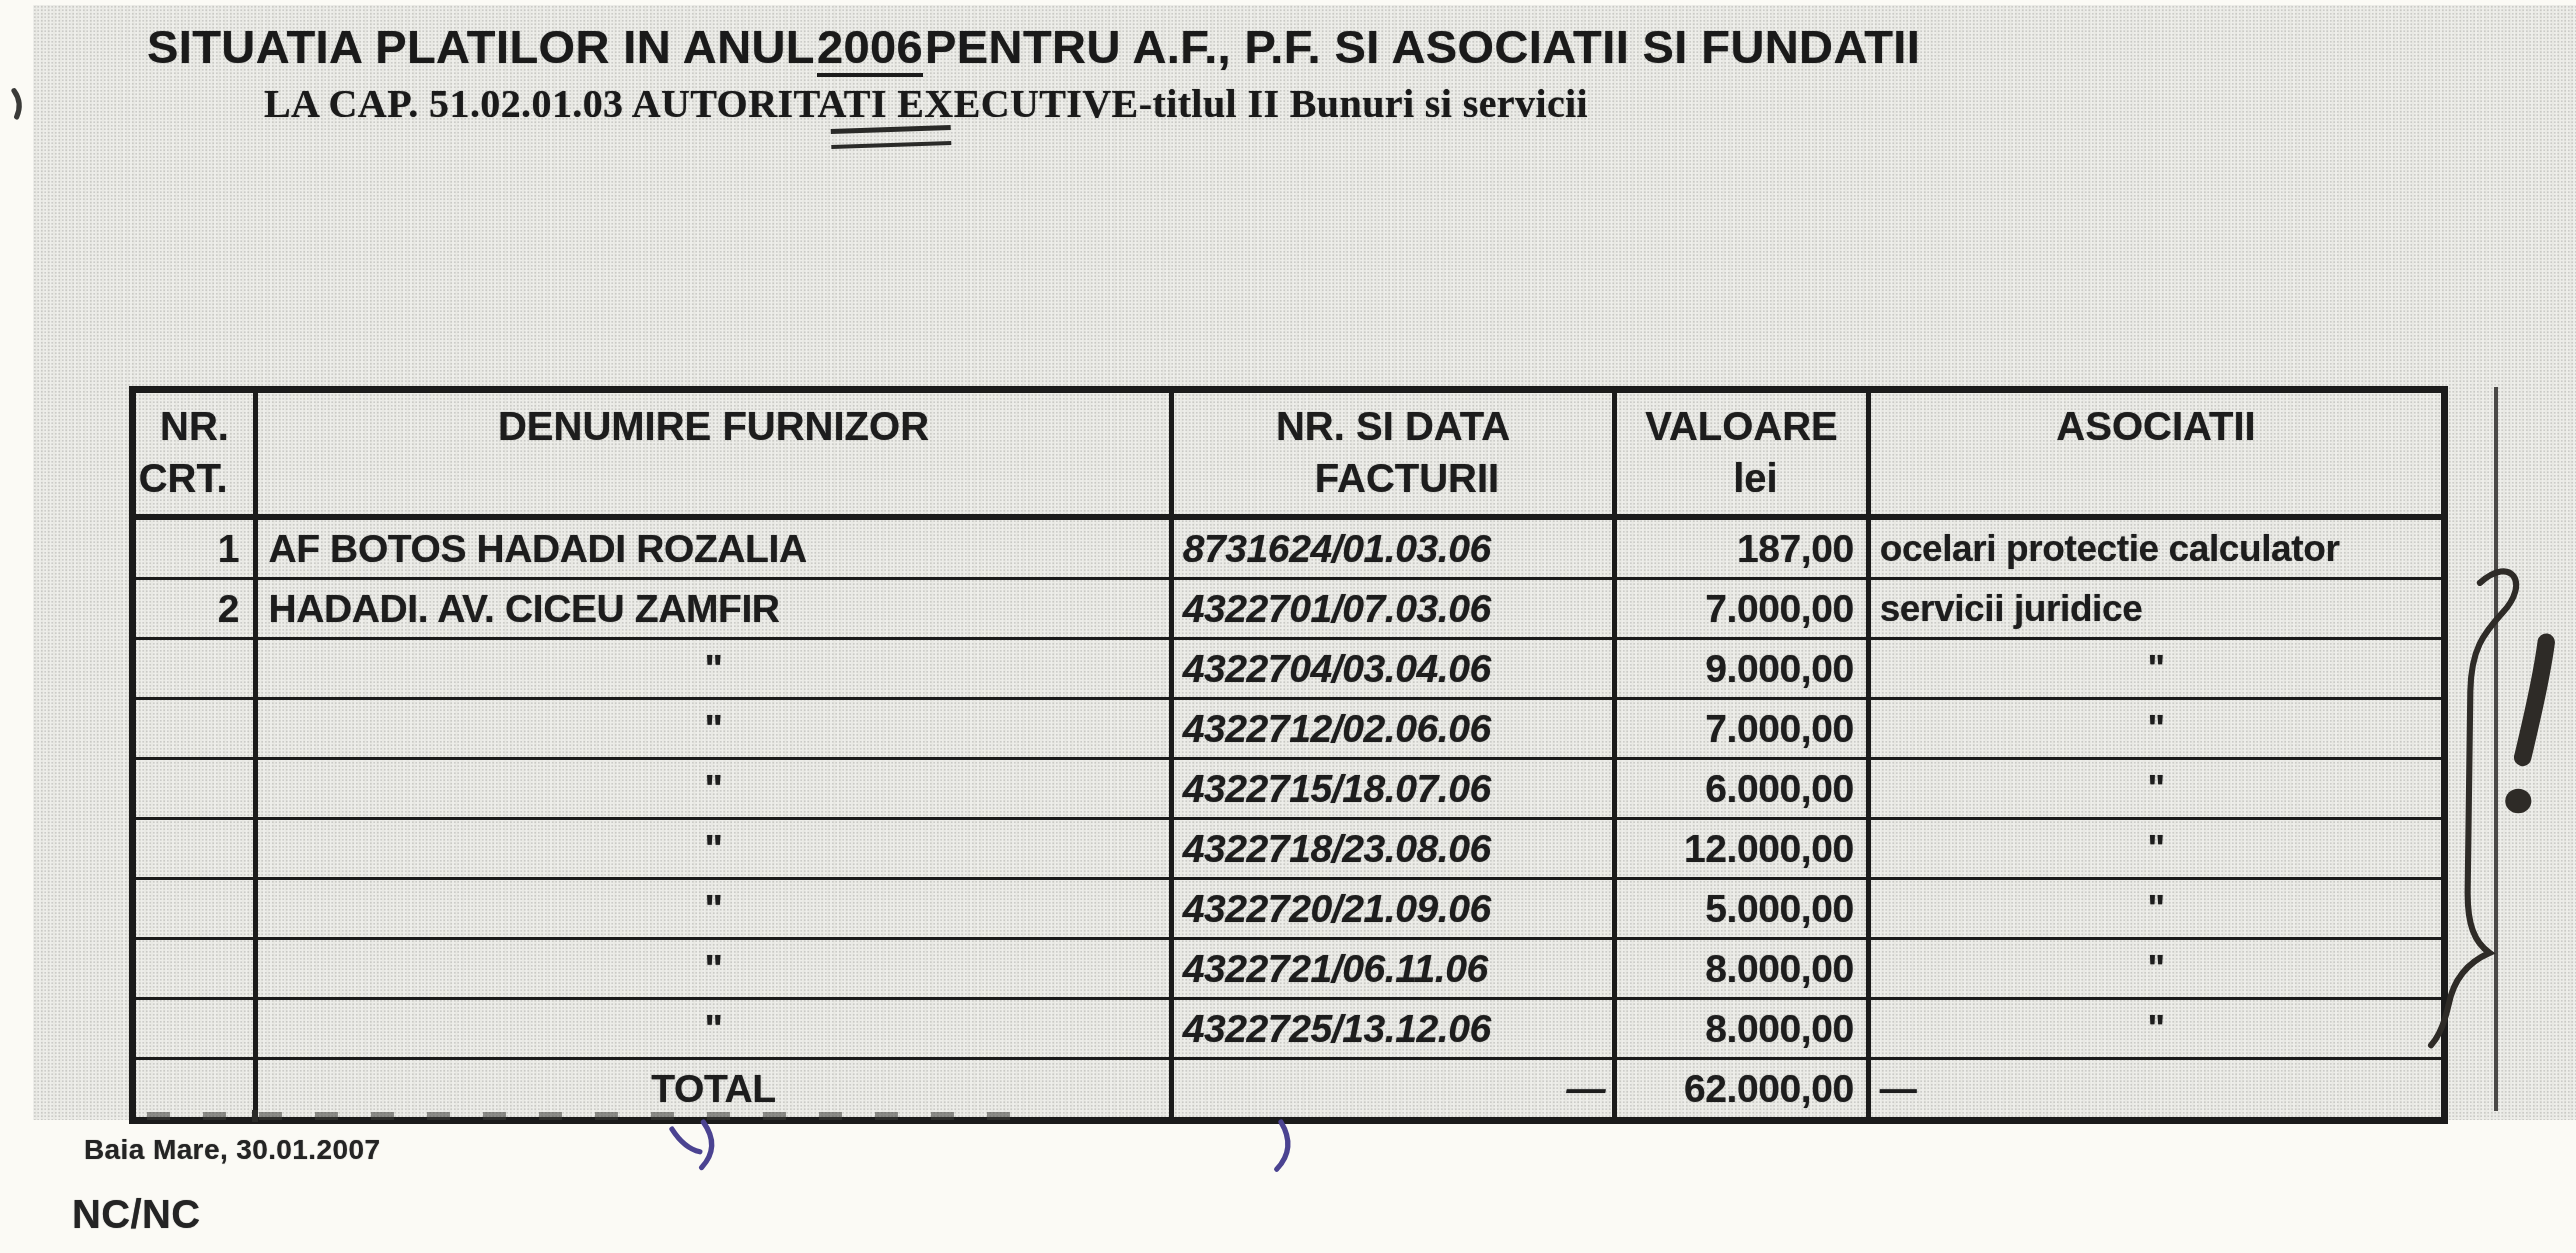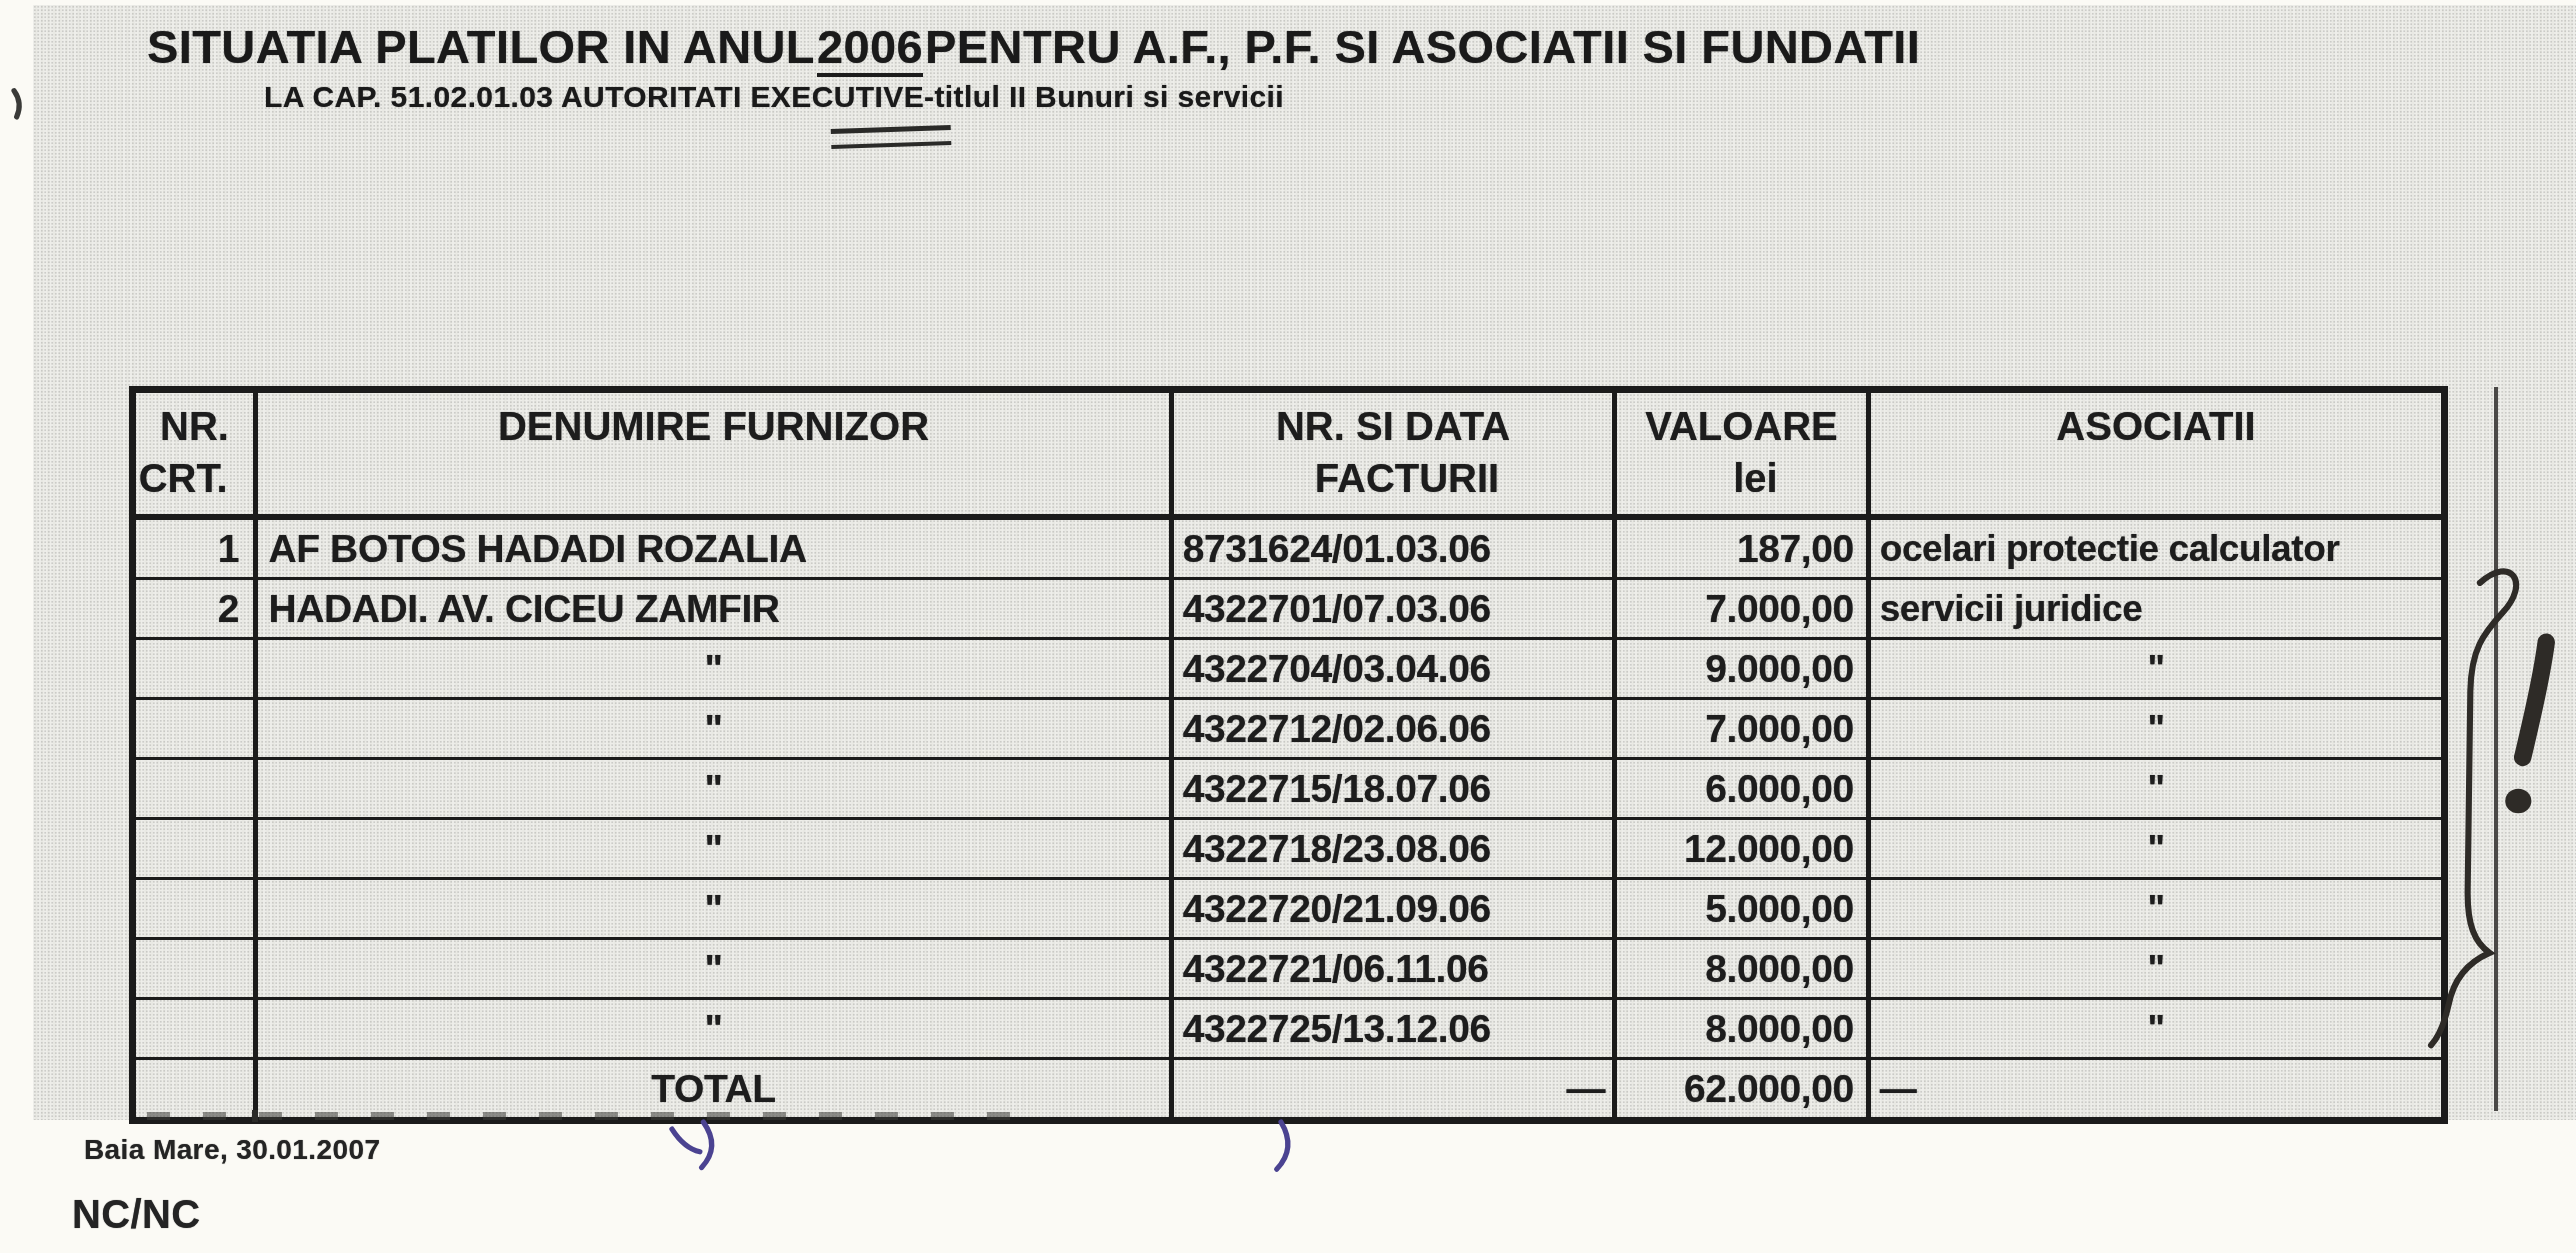--- a/index.html
+++ b/index.html
@@ -15,21 +15,21 @@
     background-color:#e9e9e4;
     background-image:
       radial-gradient(rgba(150,150,146,.38) 0.9px, transparent 1.1px),
       repeating-linear-gradient(90deg, rgba(255,255,255,.22) 0 1.7px, rgba(0,0,0,0) 1.7px 4.4px);
     background-size:3.5px 3.5px, 6.1px 6.1px;
   }
   .txt{position:absolute;font-weight:700;white-space:nowrap;
        text-shadow:0 0 1px rgba(15,15,15,.65);}
   
   .title-line1{left:147px;top:19px;font-size:47px;letter-spacing:0.4px;}
-  .title-line2{left:264px;top:80px;font-size:30px;letter-spacing:0.4px;}
+  .title-line2{left:264px;top:80px;font-size:40px;letter-spacing:0.4px;font-family:Liberation Serif, serif;}
   .year{border-bottom:4.4px solid #1c1c1c;margin:0 2px;}
   .year-underline2{position:absolute;left:831px;top:127px;width:120px;height:10.5px;
        border-top:5.2px solid #2a2a28;border-bottom:4.4px solid #2a2a28;transform:rotate(-2deg);}
   
   .doc-table{position:absolute;left:129px;top:386px;border-collapse:collapse;
        table-layout:fixed;}
   .doc-table th,.doc-table td{
        border:4.4px solid #1b1b1b;border-width:3.5px 5.2px;
        font-weight:700;color:#1d1d1d;white-space:nowrap;overflow:hidden;
        text-shadow:0 0 1px rgba(15,15,15,.6);}
@@ -38,21 +38,21 @@
        height:113px;padding-top:7px;line-height:52px;text-align:center;}
   .doc-table td{height:55px;font-size:39px;vertical-align:middle;letter-spacing:-0.4px;}
   .w-nr{width:123px;} .w-den{width:916px;} .w-fac{width:443px;}
   .w-val{width:254px;} .w-exp{width:576px;}
   th .l2{display:block;padding-left:28px;}
   th.h-nrcrt{text-align:left;}
   th.h-nrcrt .l1{display:block;text-align:center;}
   th.h-nrcrt .l2{text-align:left;padding-left:1.7px;}
   td.c-nr{text-align:right;padding-right:14px;}
   td.c-den{text-align:left;padding-left:10.5px;}
-  td.c-fac{text-align:left;padding-left:8.7px;}
+  td.c-fac{text-align:left;padding-left:8.7px;font-style:italic;}
   td.c-val{text-align:right;padding-right:12.2px;}
   td.c-exp{text-align:left;padding-left:8.7px;font-size:37px;}
   td.ctr{text-align:center;padding-left:0;padding-right:0;}
   td.ralign{text-align:right;padding-right:7px;}
   
   .partial-row{position:absolute;left:147px;top:1112px;width:890px;height:7.9px;opacity:.55;
        background:repeating-linear-gradient(90deg,#3c3c38 0 23px,transparent 23px 56px);}
   .border-stub{position:absolute;left:252px;top:1110px;width:6.1px;height:12.2px;background:#2a2a28;}
   .extra-right-line{position:absolute;left:2494px;top:387px;width:3.5px;height:724px;
        background:#2f2d2a;opacity:.85;}

